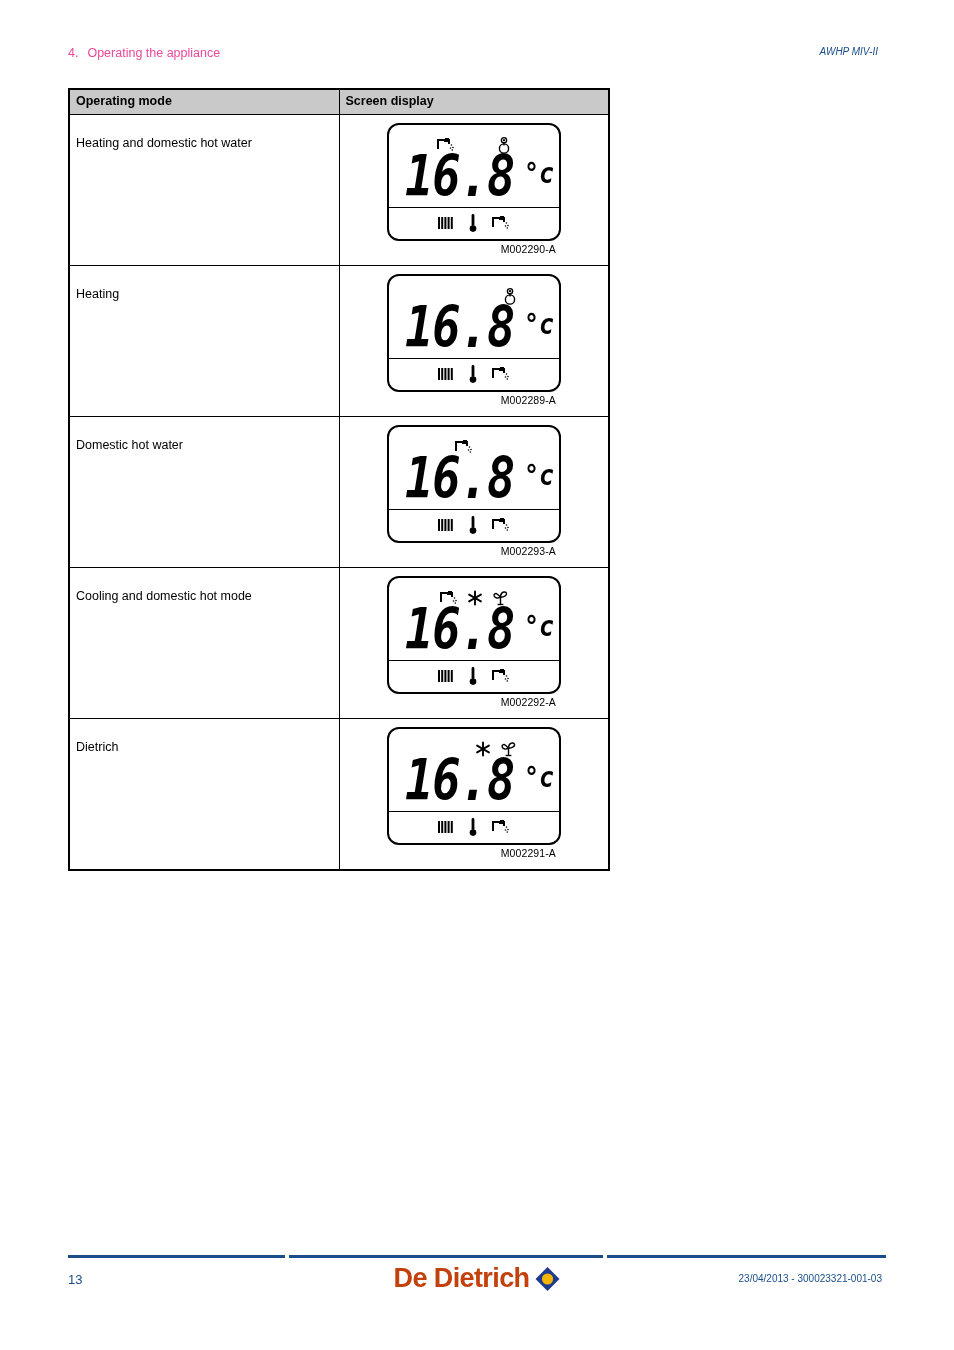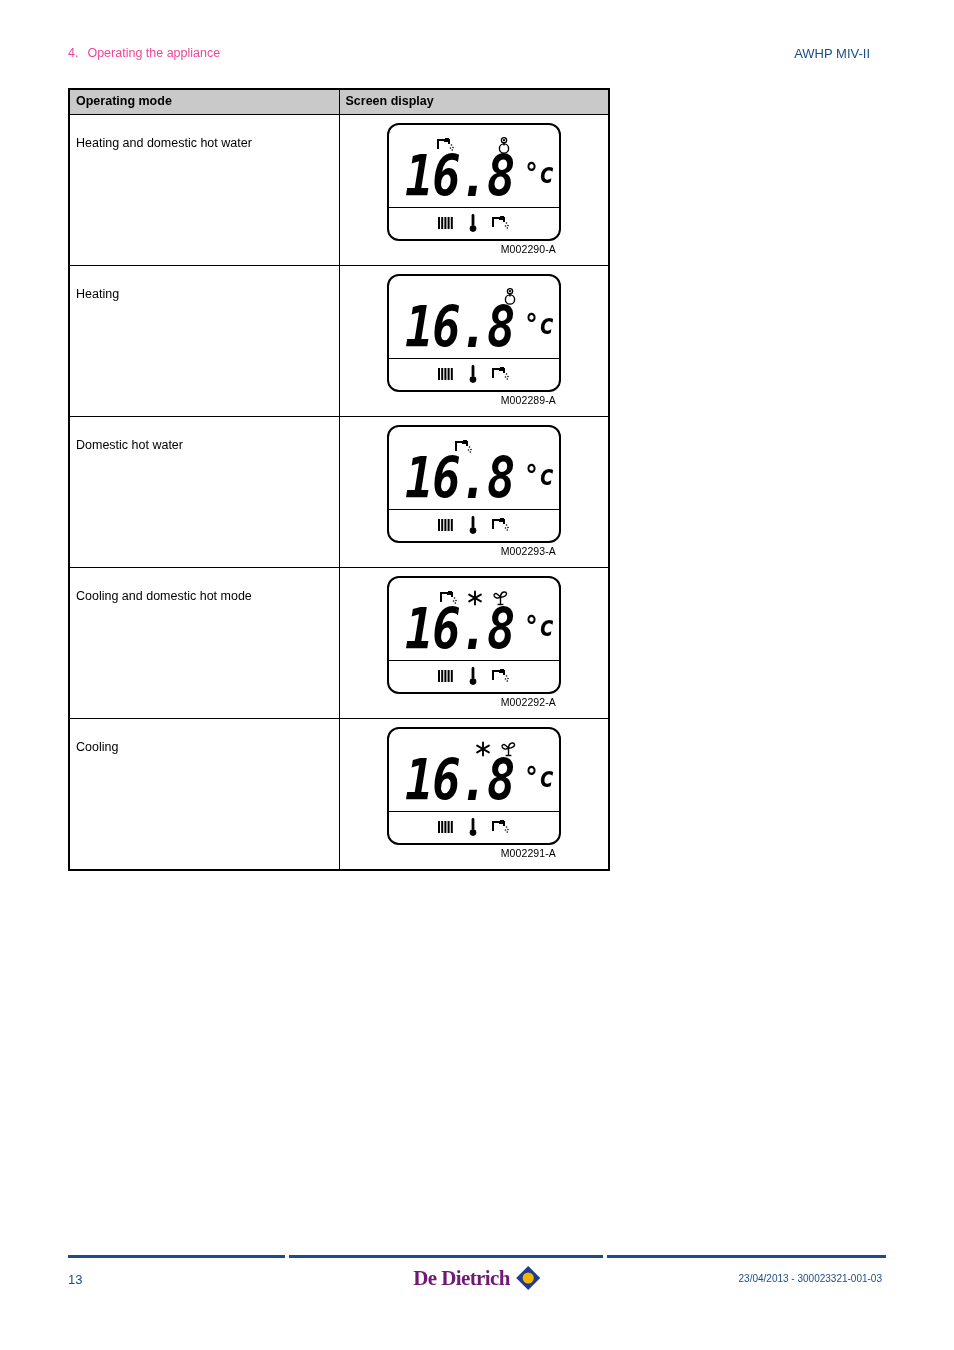--- a/index.html
+++ b/index.html
@@ -29,25 +29,26 @@
     position: absolute;
     left: 0;
     top: 0;
     font-size: 12.5px;
     color: #ec4899;
     white-space: nowrap;
   }
   .chapter .num { margin-right: 9px; }
   .doc-title {
     position: absolute;
-    right: 16px;
+    right: 8px;
     top: 0;
-    font-size: 13px;
+    font-size: 10px;
     color: #1a4e8a;
     white-space: nowrap;
+    font-style: italic;
   }
 
   
   .mode-table {
     position: absolute;
     left: 68px;
     top: 88px;
     width: 542px;
     border-collapse: collapse;
     table-layout: fixed;
@@ -229,25 +230,25 @@
   .brand {
     position: absolute;
     left: 50%;
     transform: translateX(-50%);
     top: 0;
     display: flex;
     align-items: center;
     gap: 5px;
   }
   .brand-name {
-    font-family: Liberation Serif, serif;
-    font-size: 21px;
+    font-family: Liberation Sans, sans-serif;
+    font-size: 27px;
     font-weight: bold;
     letter-spacing: -0.6px;
-    color: #701a75;
+    color: #c2410c;
     line-height: 1;
   }
   .doc-ref {
     position: absolute;
     right: 4px;
     top: 8px;
     font-size: 10px;
     color: #1a4e8a;
     white-space: nowrap;
   }
@@ -577,21 +578,21 @@
                   </svg>
               </span>
             </div>
           </div>
           <div class="ref-code">M002292-A</div>
         </div>
       </td>
     </tr>
 
     <tr>
-      <td class="cell-mode">Cooling</td>
+      <td class="cell-mode">Dietrich</td>
       <td class="cell-disp">
         <div class="figure">
           <div class="lcd">
             <div class="lcd-top">
               <div class="lcd-icons right-align">
                 <span class="icon">
                   <svg width="16" height="16" viewBox="0 0 16 16">
                       <g stroke="#000" stroke-width="1.9" stroke-linecap="round">
                         <line x1="8" y1="1.5" x2="8" y2="14.5"></line>
                         <line x1="2.1" y1="4.6" x2="13.9" y2="11.4"></line>

